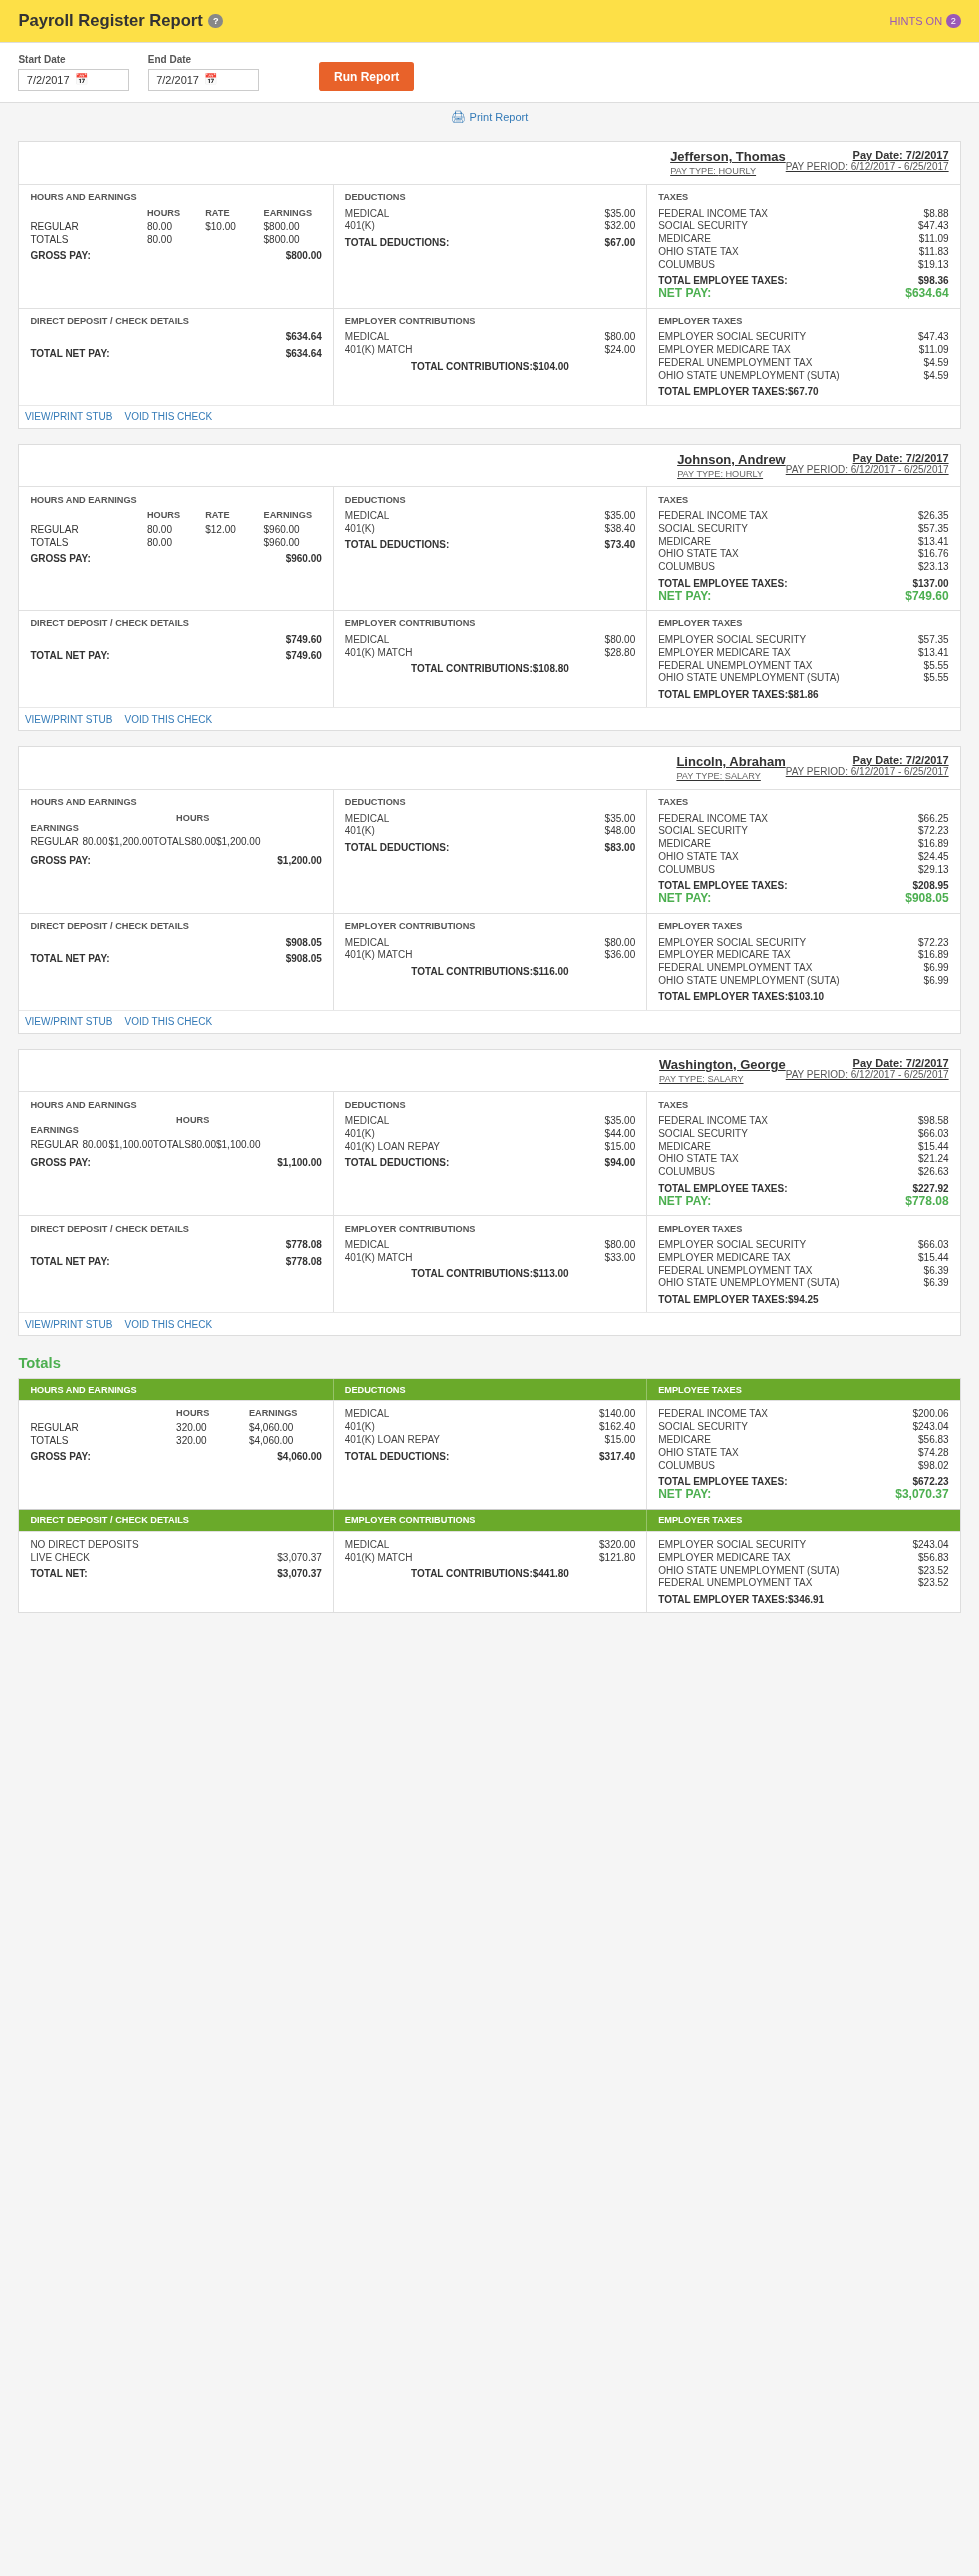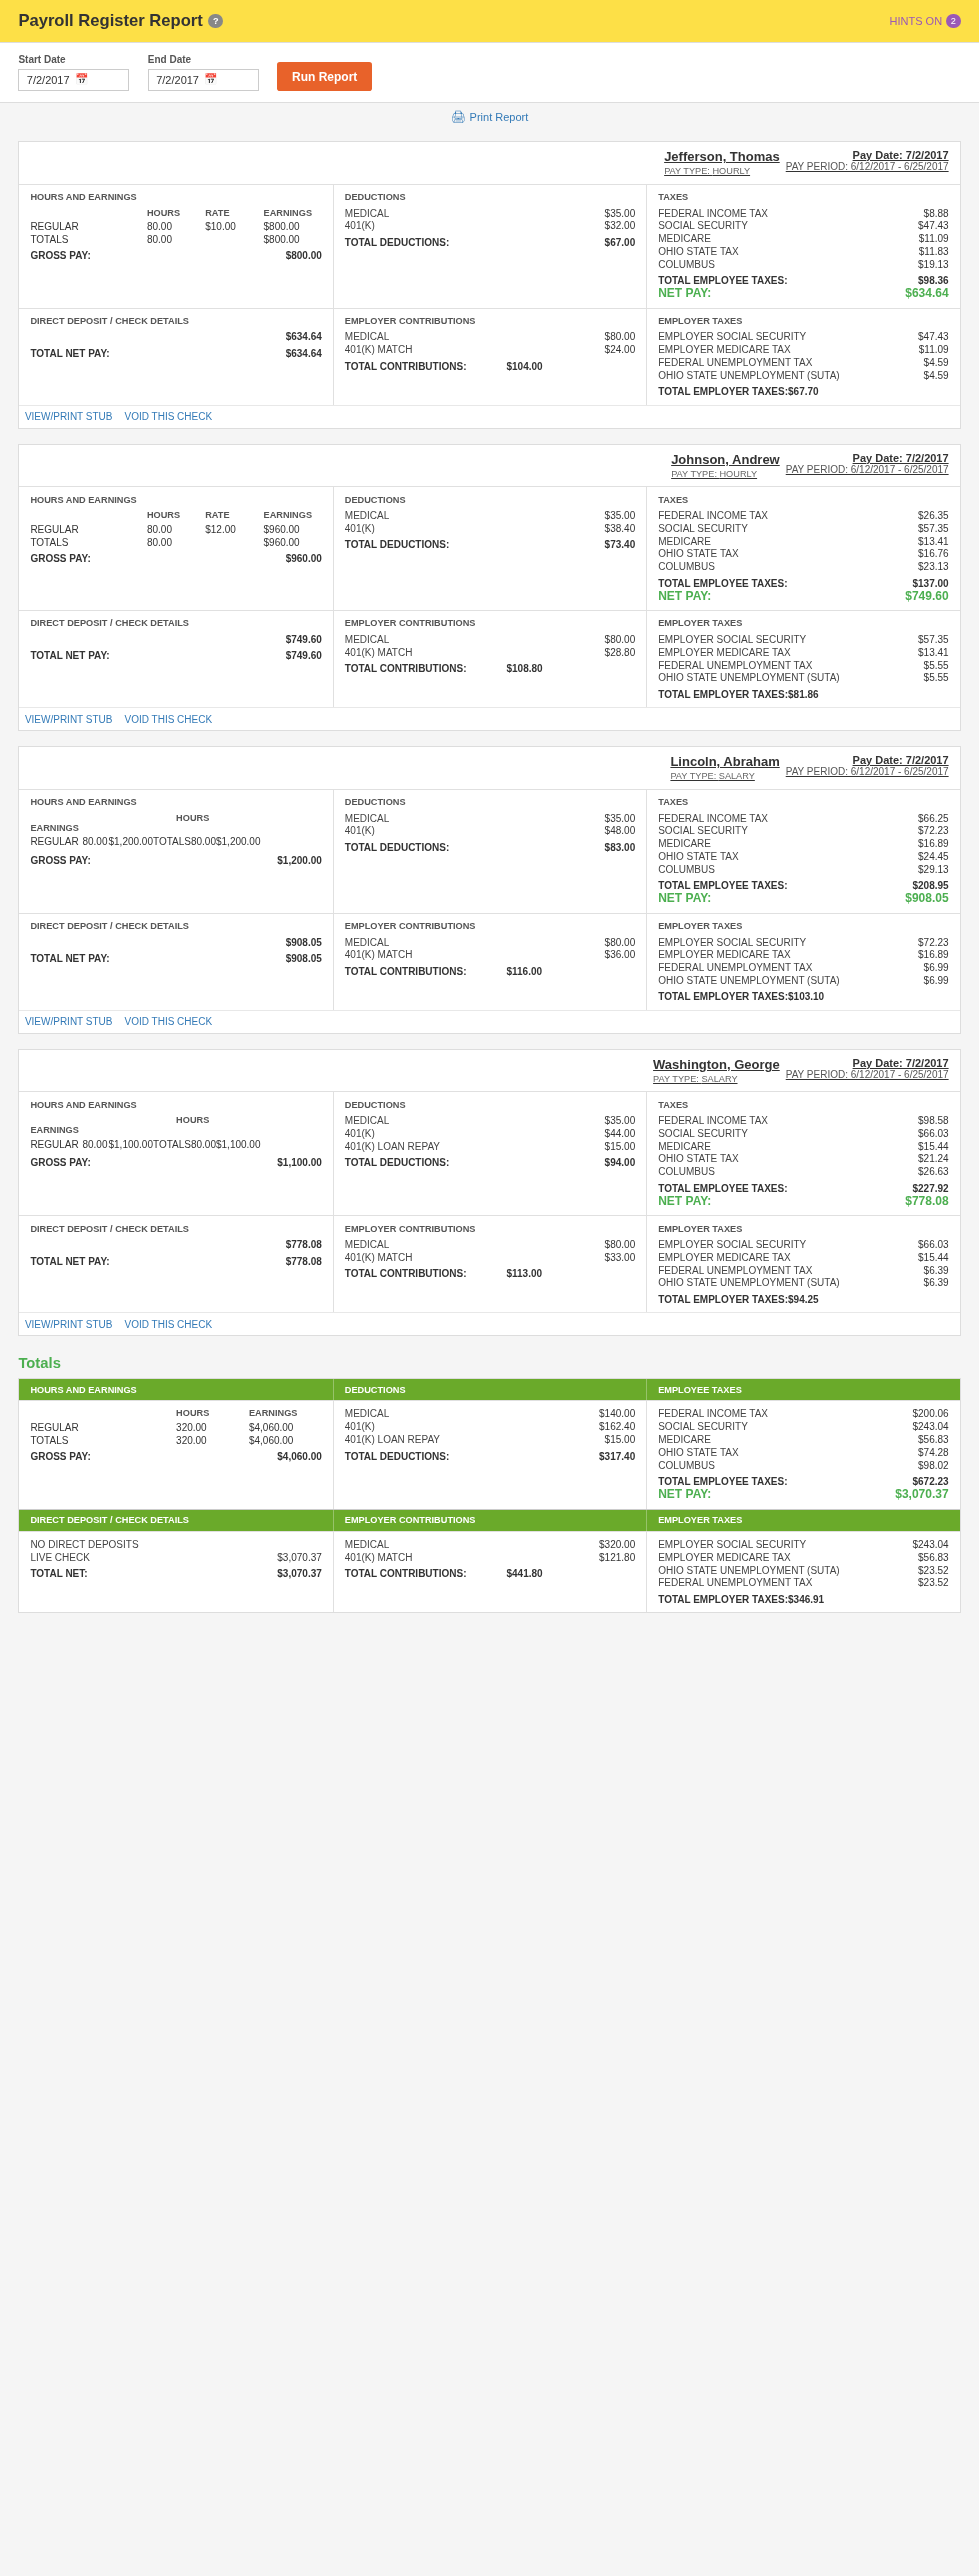--- a/index.html
+++ b/index.html
@@ -10,34 +10,34 @@
     .help-icon { background: #888; color: #fff; border-radius: 50%; width: 14.8px; height: 14.8px; font-size: 9.2px; display: inline-flex; align-items: center; justify-content: center; cursor: pointer; }
     .hints-on { color: #9b59b6; font-size: 11px; display: flex; align-items: center; gap: 3.7px; cursor: pointer; }
     .hints-badge { background: #9b59b6; color: #fff; border-radius: 50%; width: 14.8px; height: 14.8px; font-size: 9.2px; display: inline-flex; align-items: center; justify-content: center; }
     
     .controls-bar { background: #fff; padding: 11px 18.4px; border-bottom: 0.9px solid #ddd; display: flex; align-items: flex-end; gap: 18.4px; }
     .field-group { display: flex; flex-direction: column; gap: 3.7px; }
     .field-label { font-size: 10px; color: #555; font-weight: bold; }
     .date-input-wrap { display: flex; align-items: center; border: 0.9px solid #ccc; border-radius: 0; background: #fff; padding: 3.7px 7.4px; gap: 5.5px; min-width: 111px; }
     .date-input-wrap span { font-size: 11px; color: #333; }
     .cal-icon { color: #666; font-size: 13px; cursor: pointer; }
-    .run-btn { background: #e8622a; color: #fff; border: none; border-radius: 2.8px; padding: 7.4px 14.8px; font-size: 12px; font-weight: bold; cursor: pointer; }
+    .run-btn { background: #e8622a; color: #fff; border: none; border-radius: 2.8px; padding: 7.4px 14.8px; font-size: 12px; font-weight: bold; cursor: pointer; margin-left: 42px; }
     
     .print-bar { text-align: center; padding: 7.4px; background: #f5f5f5; }
     .print-link { color: #337ab7; font-size: 11px; text-decoration: none; display: inline-flex; align-items: center; gap: 3.7px; cursor: pointer; }
     .printer-icon { font-size: 12px; }
     
     .content { padding: 9.2px 18.4px; }
     
     .employee-section { background: #fff; border: 0.9px solid #ddd; margin-bottom: 14.8px; }
     .emp-header { padding: 7.4px 11px; display: flex; justify-content: flex-end; align-items: flex-start; text-decoration: underline; }
     .emp-name { font-size: 13px; font-weight: bold; color: #333; }
     .emp-paytype { font-size: 9.2px; color: #666; margin-top: 1.8px; }
     .emp-paytype span { color: #666; }
-    .emp-dates { text-align: right; font-size: 10px; color: #555; margin-left: 6px; }
+    .emp-dates { text-align: right; font-size: 10px; color: #555; }
     .emp-paydate { font-weight: bold; color: #333; font-size: 11px; }
     
     .section-grid { display: grid; grid-template-columns: 1fr 1fr 1fr; border-top: 0.9px solid #e0e0e0; }
     .section-col { padding: 7.4px 11px; }
     .section-col + .section-col { border-left: 0.9px solid #e0e0e0; }
     
     .section-title { font-size: 9.2px; font-weight: bold; color: #555; text-transform: uppercase; margin-bottom: 5.5px; }
     
     .data-row { display: flex; justify-content: space-between; font-size: 10px; margin-bottom: 1.8px; }
     .data-row .label { color: #444; }
@@ -51,21 +51,21 @@
     
     .total-emp-taxes { display: flex; justify-content: space-between; font-size: 10px; margin-top: 5.5px; font-weight: bold; }
     .net-pay-row { display: flex; justify-content: space-between; font-size: 12px; font-weight: bold; color: #4caf50; }
     
     .bottom-grid { display: grid; grid-template-columns: 1fr 1fr 1fr; border-top: 1.8px solid #e0e0e0; }
     .bottom-col { padding: 7.4px 11px; }
     .bottom-col + .bottom-col { border-left: 0.9px solid #e0e0e0; }
     .bottom-section-title { font-size: 9.2px; font-weight: bold; color: #555; text-transform: uppercase; margin-bottom: 5.5px; }
     
     .total-net-row { display: flex; justify-content: space-between; font-size: 10px; font-weight: bold; margin-top: 5.5px; }
-    .total-contributions-row { display: flex; justify-content: flex-start; font-size: 10px; font-weight: bold; margin-top: 5.5px; gap: 40px; }
+    .total-contributions-row { display: flex; justify-content: center; font-size: 10px; font-weight: bold; margin-top: 5.5px; }
     .total-employer-taxes-row { display: flex; font-size: 10px; font-weight: bold; margin-top: 5.5px; }
     
     .action-row { text-align: center; padding: 5.5px; border-top: 0.9px solid #e8e8e8; display: flex; justify-content: flex-start; gap: 12px; }
     .action-link { color: #337ab7; font-size: 10px; text-decoration: none; cursor: pointer; }
     
     .totals-section { margin-top: 18.4px; }
     .totals-title { font-size: 14.8px; font-weight: bold; color: #4caf50; margin-bottom: 7.4px; }
     .totals-table { background: #fff; border: 0.9px solid #ddd; }
     .totals-header-row { display: grid; grid-template-columns: 1fr 1fr 1fr; background: #6aaa2a; color: #fff; }
     .totals-header-col { padding: 5.5px 11px; font-size: 9.2px; font-weight: bold; text-transform: uppercase; }

